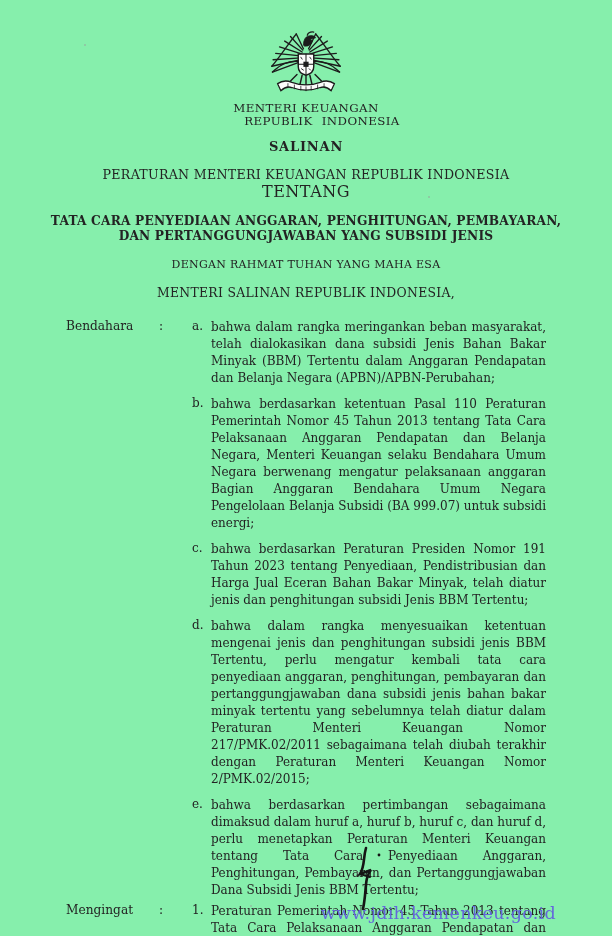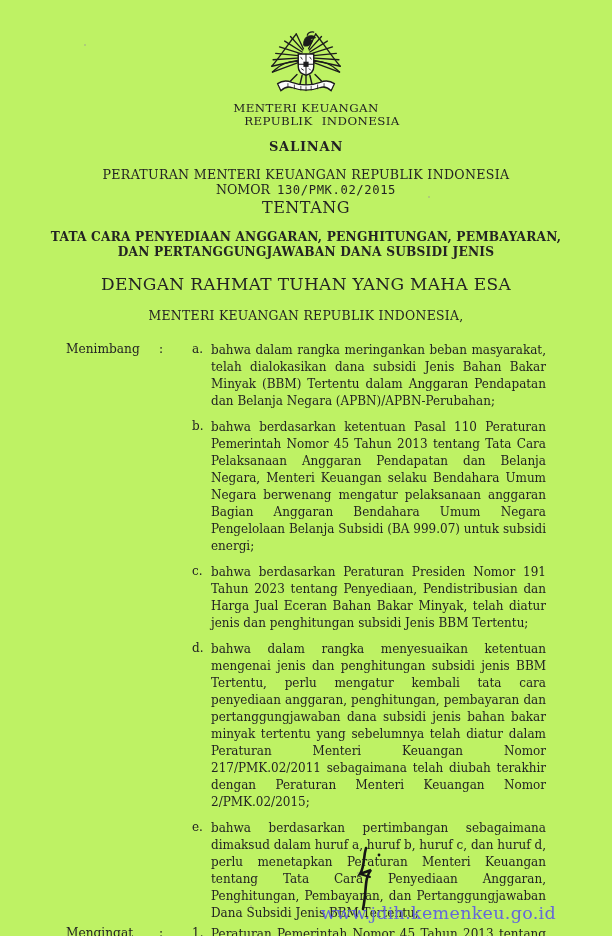--- a/index.html
+++ b/index.html
@@ -1,39 +1,39 @@
 <!DOCTYPE html>
 <html><head>
 <meta charset="utf-8">
 <style>
   html,body{margin:0;padding:0;background:#e8e8e8;}
   .page{
     position:relative;
     width:612px;height:936px;
     margin:0 auto;
-    background:#bef264;
+    background:#86efac;
     color:#232323;
     font-family:"DejaVu Serif","Liberation Serif",serif;
     overflow:hidden;
   }
   .centered{text-align:center;}
   .emblem-wrap{margin-top:28px;text-align:center;line-height:0;}
   .ministry{margin-top:4px;font-size:11.8px;line-height:13px;letter-spacing:.4px;}
   .ministry .word-spread{word-spacing:5px;margin-left:32px;}
   .copy-stamp{margin-top:11px;font-size:13px;font-weight:bold;letter-spacing:.8px;}
   .reg-title{margin-top:13px;font-size:12.6px;letter-spacing:.3px;}
   .reg-number{font-size:12.6px;line-height:15px;}
   .reg-number .num{
     font-family:"DejaVu Sans Mono","Liberation Mono",monospace;
     font-size:12.2px;letter-spacing:.6px;margin-left:7px;
   }
   .about-label{font-size:16px;letter-spacing:.5px;}
   .subject{margin-top:13px;font-size:12.2px;line-height:14.5px;letter-spacing:.2px;font-weight:600;
            font-stretch:normal;}
-  .invocation{margin-top:15px;font-size:17px;letter-spacing:.3px;}
+  .invocation{margin-top:15px;font-size:11px;letter-spacing:.3px;}
   .authority{margin-top:14px;font-size:12.4px;letter-spacing:.3px;}
   .clauses{margin-top:19px;padding:0 66px 0 66px;}
   .clause-section{display:flex;align-items:flex-start;margin-bottom:4px;}
   .clause-label{width:93px;flex:0 0 93px;font-size:12.2px;line-height:14px;}
   .clause-colon{width:33px;flex:0 0 33px;font-size:12.2px;line-height:14px;text-align:left;}
   .clause-items{flex:1;}
   .clause-item{display:flex;margin-bottom:9px;}
   .clause-item:last-child{margin-bottom:0;}
   .item-marker{width:19px;flex:0 0 19px;font-size:12px;line-height:14px;}
   .item-text{
@@ -104,39 +104,36 @@
 
   <div class="ministry centered">
     <div>MENTERI KEUANGAN</div>
     <div class="word-spread">REPUBLIK INDONESIA</div>
   </div>
 
   <div class="copy-stamp centered">SALINAN</div>
 
   <div class="reg-title centered">PERATURAN MENTERI KEUANGAN REPUBLIK INDONESIA</div>
 
-  <div class="reg-number centered">
-    <span>NOMOR</span><span class="num">130/PMK.02/2015</span>
-  </div>
 
   <div class="about-label centered">TENTANG</div>
 
   <div class="subject centered">
     <div>TATA CARA PENYEDIAAN ANGGARAN, PENGHITUNGAN, PEMBAYARAN,</div>
-    <div>DAN PERTANGGUNGJAWABAN DANA SUBSIDI JENIS</div>
+    <div>DAN PERTANGGUNGJAWABAN YANG SUBSIDI JENIS</div>
   </div>
 
   <div class="invocation centered">DENGAN RAHMAT TUHAN YANG MAHA ESA</div>
 
-  <div class="authority centered">MENTERI KEUANGAN REPUBLIK INDONESIA,</div>
+  <div class="authority centered">MENTERI SALINAN REPUBLIK INDONESIA,</div>
 
   <div class="clauses">
 
     <div class="clause-section">
-      <div class="clause-label">Menimbang</div>
+      <div class="clause-label">Bendahara</div>
       <div class="clause-colon">:</div>
       <div class="clause-items">
         <div class="clause-item">
           <div class="item-marker">a.</div>
           <div class="item-text">bahwa dalam rangka meringankan beban masyarakat, telah dialokasikan dana subsidi Jenis Bahan Bakar Minyak (BBM) Tertentu dalam Anggaran Pendapatan dan Belanja Negara (APBN)/APBN-Perubahan;</div>
         </div>
         <div class="clause-item">
           <div class="item-marker">b.</div>
           <div class="item-text">bahwa berdasarkan ketentuan Pasal 110 Peraturan Pemerintah Nomor 45 Tahun 2013 tentang Tata Cara Pelaksanaan Anggaran Pendapatan dan Belanja Negara, Menteri Keuangan selaku Bendahara Umum Negara berwenang mengatur pelaksanaan anggaran Bagian Anggaran Bendahara Umum Negara Pengelolaan Belanja Subsidi (BA 999.07) untuk subsidi energi;</div>
         </div>

